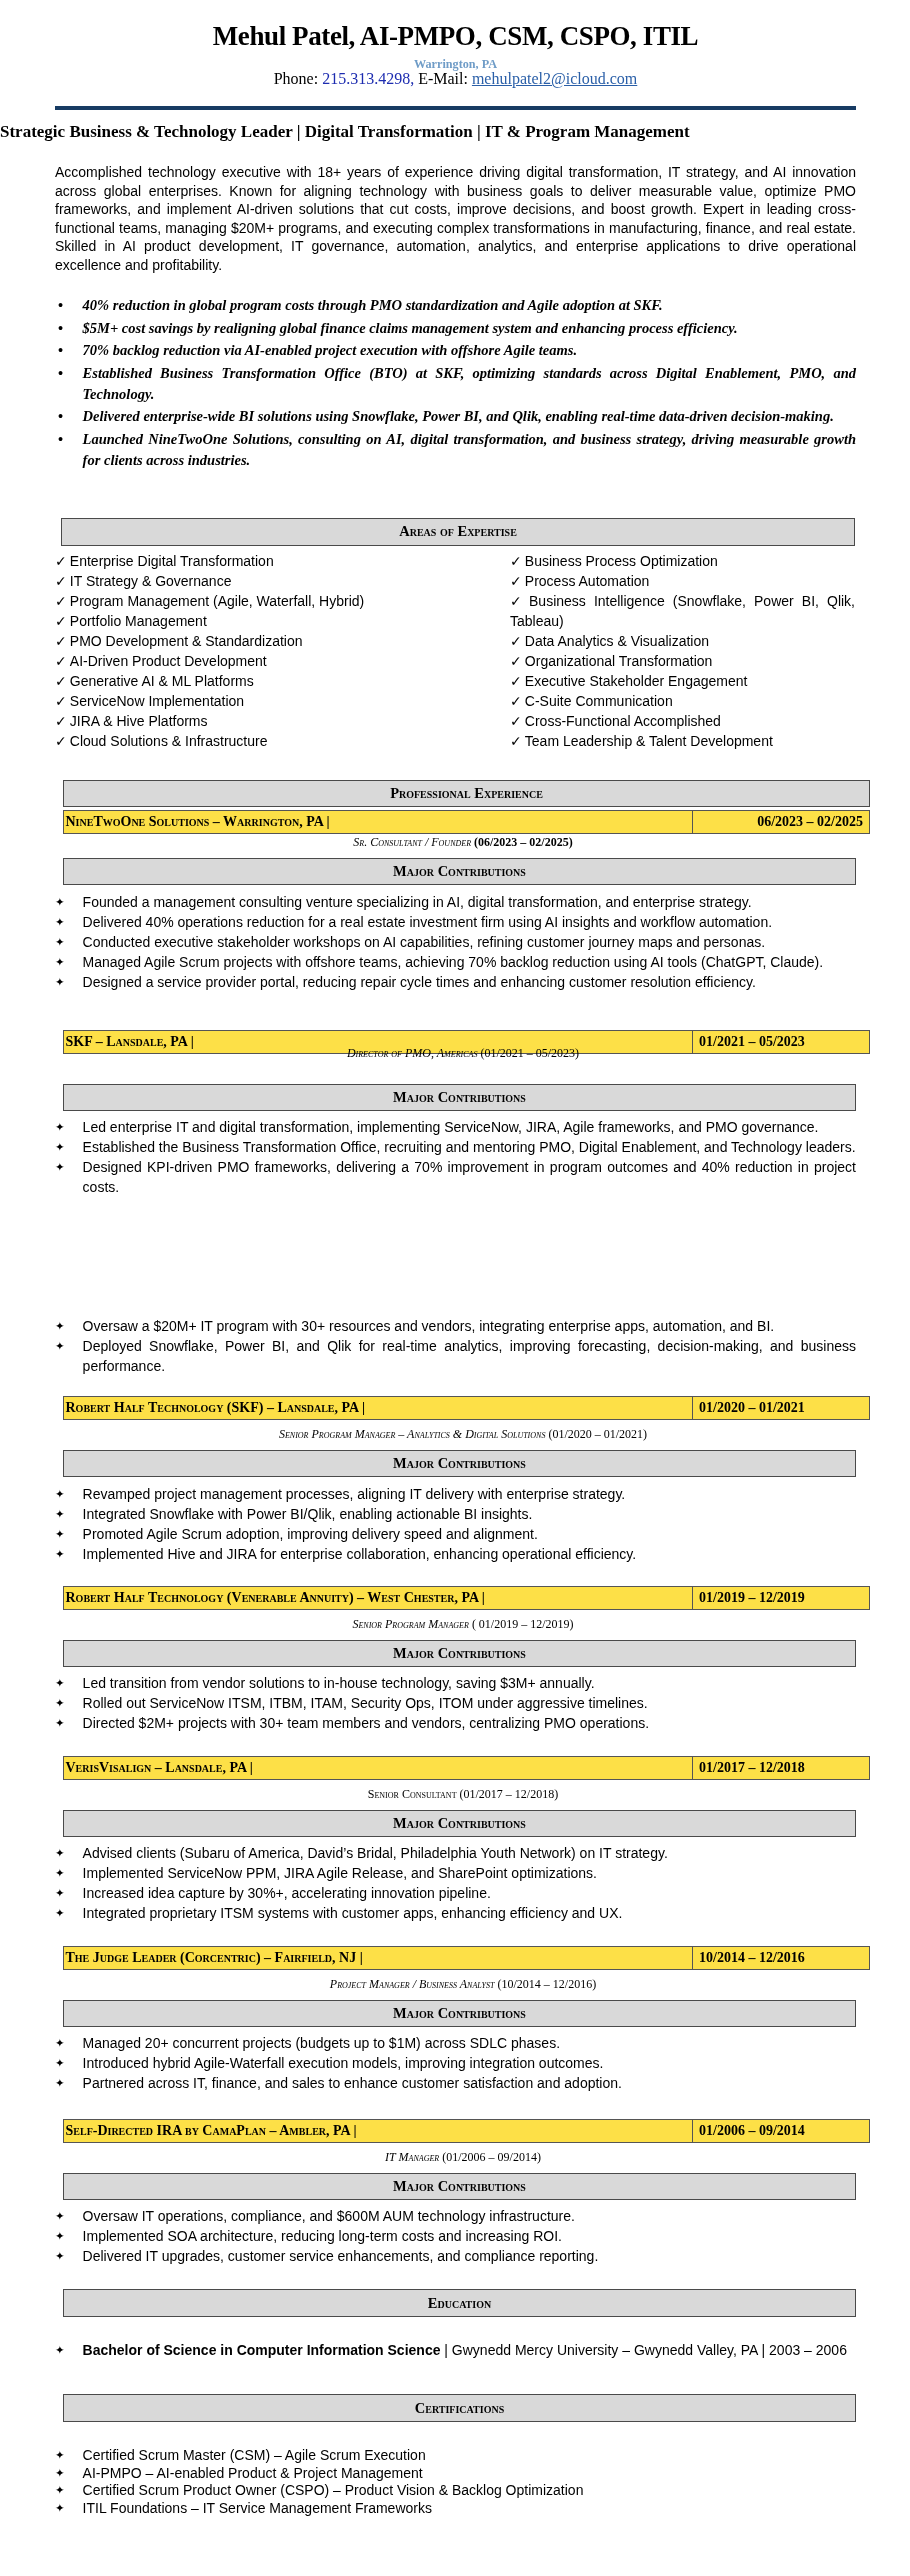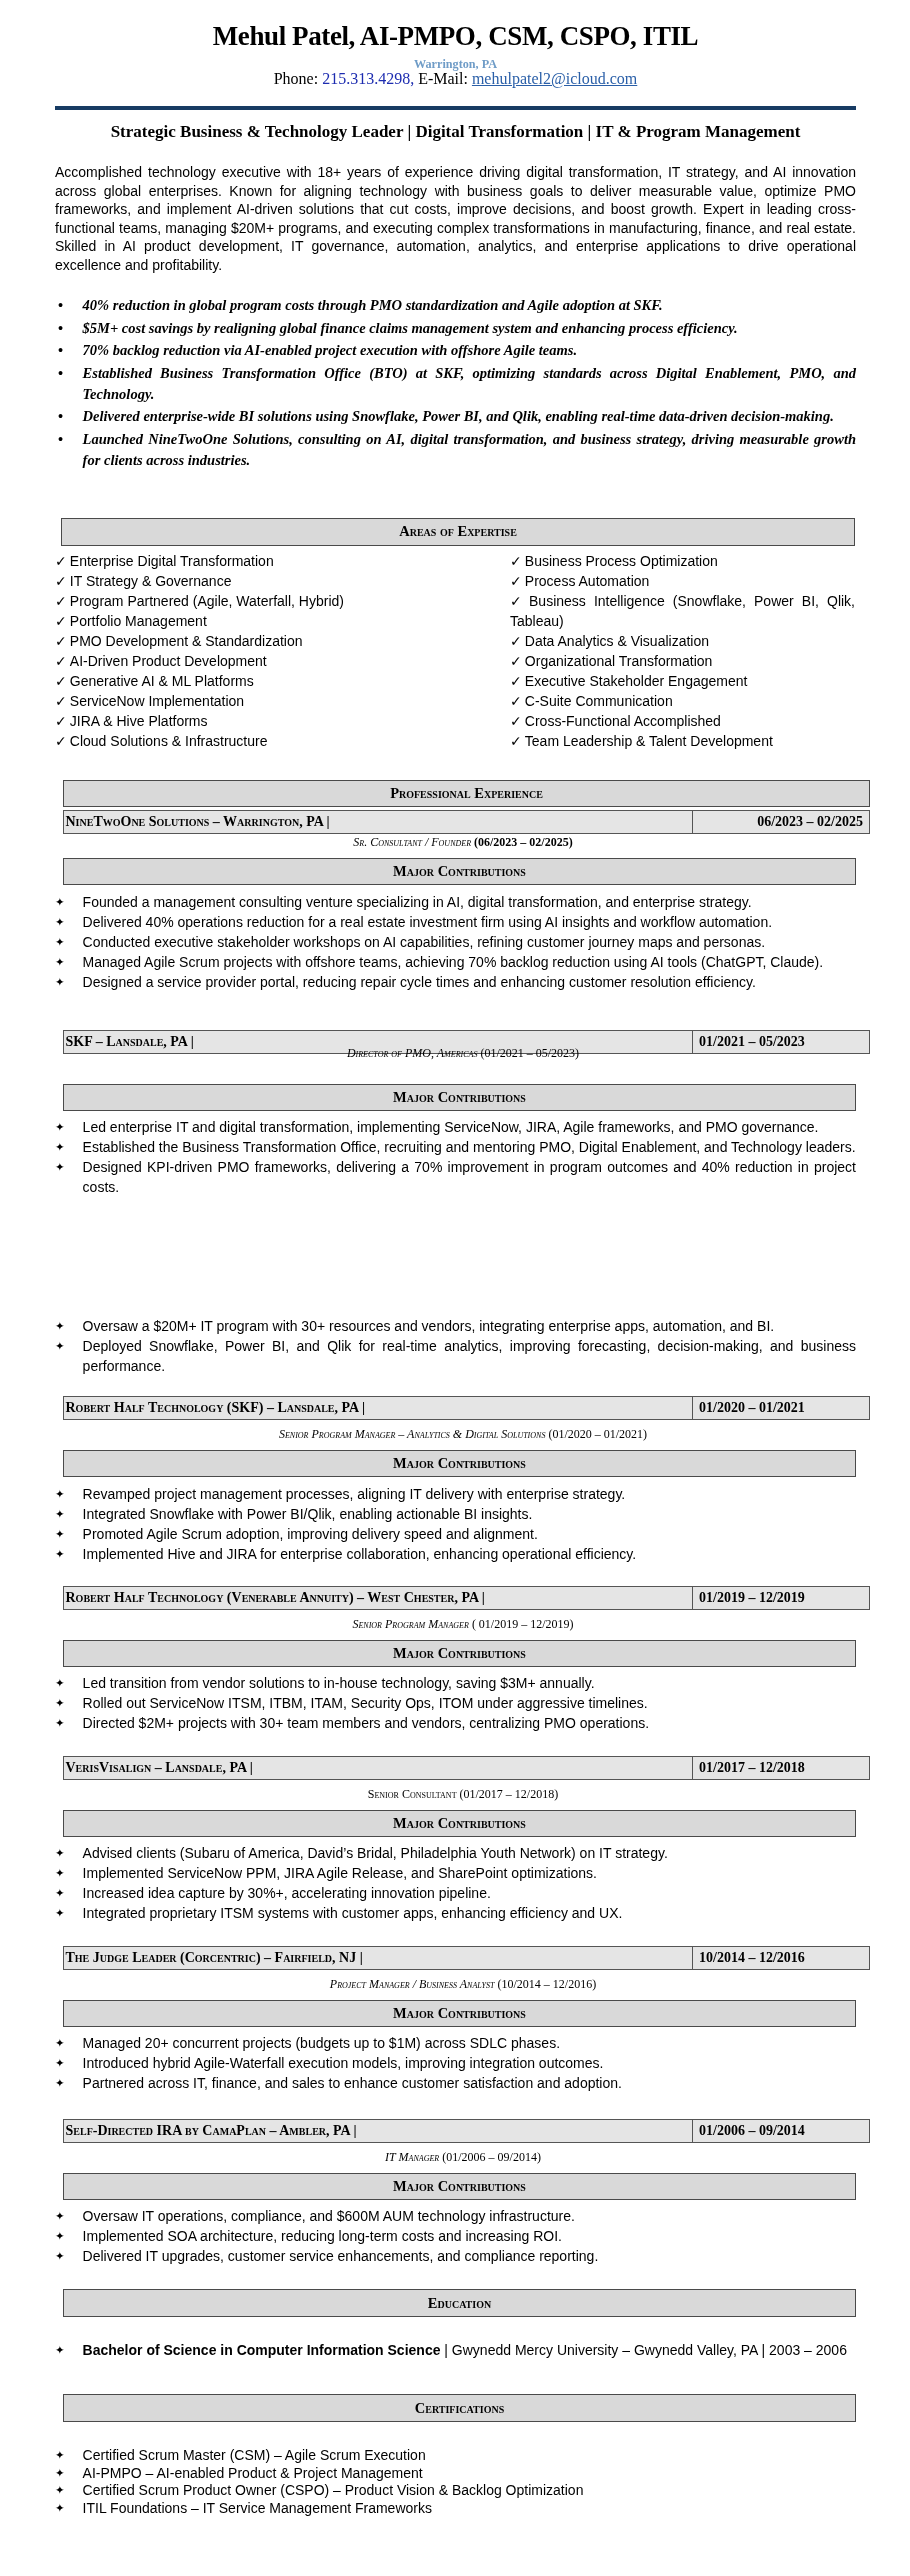--- a/index.html
+++ b/index.html
@@ -8,31 +8,31 @@
   .sans { font-family: "Liberation Sans", "DejaVu Sans", sans-serif; }
   .abs { position:absolute; }
 
   
   .name { left:0; width:911px; top:21.4px; text-align:center; font-size:27px; font-weight:bold; letter-spacing:-0.4px; }
   .location { left:0; width:911px; top:57px; text-align:center; font-size:12.2px; font-weight:bold; color:#6f9cc7; }
   .contact { left:0; width:911px; top:70px; text-align:center; font-size:16px; }
   .contact .phone { color:#1d2cb0; }
   .contact .email { color:#2a5fa8; text-decoration:underline; }
   .rule { left:55px; width:801px; top:106px; height:3.8px; background:#173b63; }
-  .headline { left:0; width:911px; top:122px; text-align:center; font-size:17px; font-weight:bold; }
+  .headline { left:0; width:911px; top:122px; text-align:left; font-size:17px; font-weight:bold; }
 
   .summary { left:55px; width:801px; top:163px; font-size:14px; line-height:18.5px; text-align:justify; }
 
   .hl-list { left:55px; width:801px; top:295px; margin:0; padding:0; list-style:none; }
   .hl-list li { position:relative; padding-left:27.6px; font-size:14.5px; font-style:italic; font-weight:bold; line-height:21px; margin-bottom:1.5px; text-align:justify; }
   .hl-list li::before { content:"\2022"; position:absolute; left:3.1px; top:0; font-style:normal; }
 
   
   .section-box { background:#d9d9d9; border:1.1px solid #4a4a4a; border-bottom-width:1.5px; text-align:center; font-variant:small-caps; font-weight:bold; font-size:14.5px; box-sizing:border-box; }
-  .company-row { display:flex; border:1.1px solid #555; box-sizing:border-box; background:#e5e5e5; font-variant:small-caps; font-weight:bold; font-size:14px; }
+  .company-row { display:flex; border:1.1px solid #555; box-sizing:border-box; background:#fde047; font-variant:small-caps; font-weight:bold; font-size:14px; }
   .company-row .cname { flex:1; padding-left:1.5px; border-right:1.1px solid #555; white-space:nowrap; }
   .company-row .cdate { width:176px; padding-left:6.1px; box-sizing:border-box; font-variant:normal; }
   .company-row .cdate.right { text-align:right; padding-right:6.1px; }
   .role { left:55px; width:816px; text-align:center; font-size:12px; font-variant:small-caps; }
   .role .ital { font-style:italic; }
   .role .dates { font-variant:normal; }
 
   .exp-col { left:55px; width:801px; }
   .exp-list { margin:0; padding:0; list-style:none; }
   .exp-list li { position:relative; padding-left:27.6px; font-size:14px; line-height:20px; text-align:justify; }
@@ -64,21 +64,21 @@
   <li>Established Business Transformation Office (BTO) at SKF, optimizing standards across Digital Enablement, PMO, and Technology.</li>
   <li>Delivered enterprise-wide BI solutions using Snowflake, Power BI, and Qlik, enabling real-time data-driven decision-making.</li>
   <li>Launched NineTwoOne Solutions, consulting on AI, digital transformation, and business strategy, driving measurable growth for clients across industries.</li>
 </ul>
 
 <div class="abs section-box serif" style="left:61px; top:518px; width:794px; height:27.6px; line-height:25px;">Areas of Expertise</div>
 <div class="abs expertise sans">
   <div class="exp-colm">
     <div><span class="check">✓</span><span>Enterprise Digital Transformation</span></div>
     <div><span class="check">✓</span><span>IT Strategy &amp; Governance</span></div>
-    <div><span class="check">✓</span><span>Program Partnered (Agile, Waterfall, Hybrid)</span></div>
+    <div><span class="check">✓</span><span>Program Management (Agile, Waterfall, Hybrid)</span></div>
     <div><span class="check">✓</span><span>Portfolio Management</span></div>
     <div><span class="check">✓</span><span>PMO Development &amp; Standardization</span></div>
     <div><span class="check">✓</span><span>AI-Driven Product Development</span></div>
     <div><span class="check">✓</span><span>Generative AI &amp; ML Platforms</span></div>
     <div><span class="check">✓</span><span>ServiceNow Implementation</span></div>
     <div><span class="check">✓</span><span>JIRA &amp; Hive Platforms</span></div>
     <div><span class="check">✓</span><span>Cloud Solutions &amp; Infrastructure</span></div>
   </div>
   <div class="exp-colm r">
     <div><span class="check">✓</span><span>Business Process Optimization</span></div>

